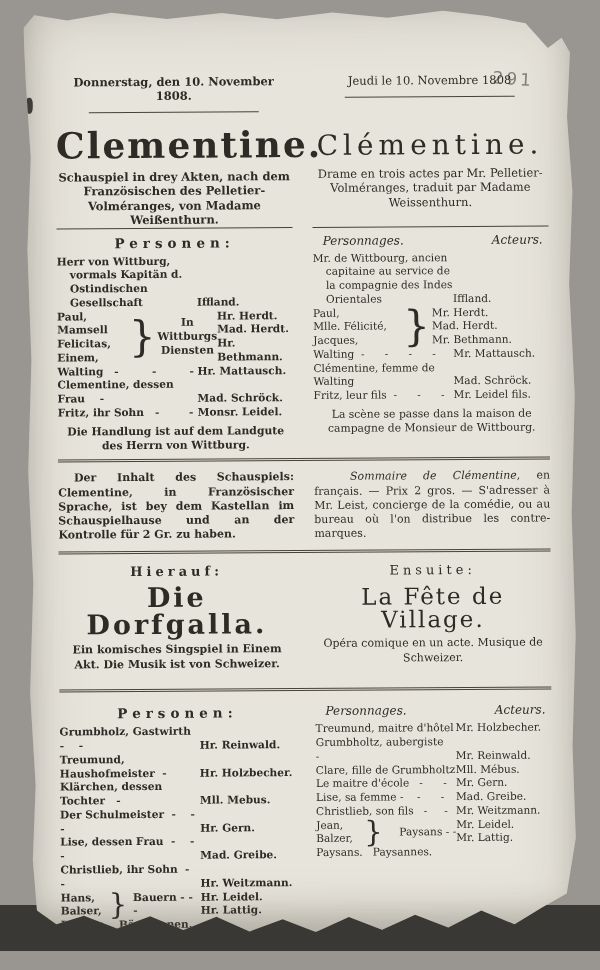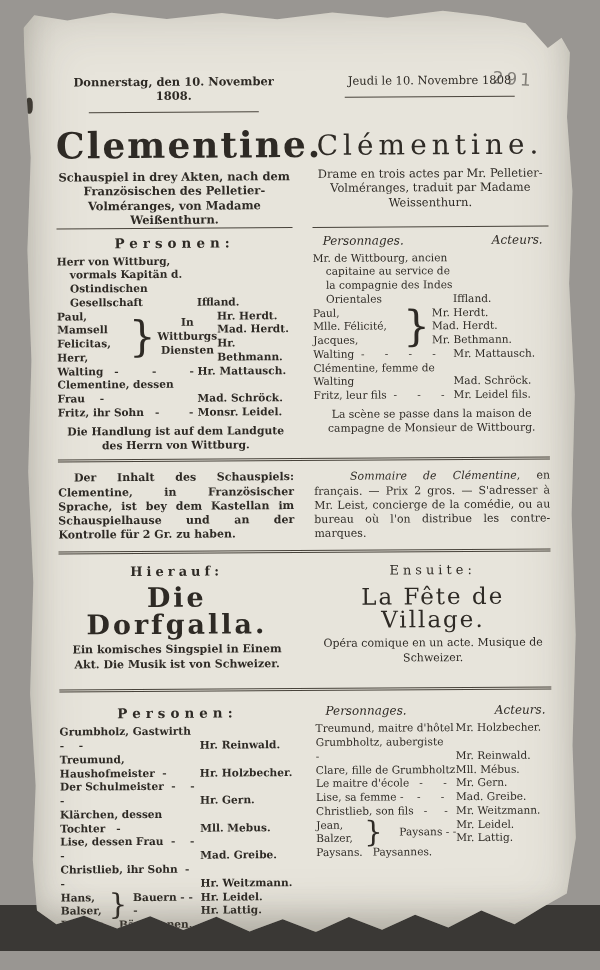--- a/index.html
+++ b/index.html
@@ -94,21 +94,21 @@
         <div class="col de">
           <div class="cast-head-de">Personen:</div>
           <div class="crow">
             <span class="role hang">Herr von Wittburg, vormals Kapitän d. Ostindischen Gesellschaft</span>
             <span class="actor">Iffland.</span>
           </div>
           <div class="bgroup">
             <div class="bcol brole">
               <span>Paul,</span>
               <span>Mamsell Felicitas,</span>
-              <span>Herr,</span>
+              <span>Einem,</span>
             </div>
             <div class="brace">}</div>
             <div class="bcol blabel">
               <span>In</span>
               <span>Wittburgs</span>
               <span>Diensten</span>
             </div>
             <div class="bcol bactors">
               <span>Hr. Herdt.</span>
               <span>Mad. Herdt.</span>
@@ -201,26 +201,26 @@
           <div class="cast-head-de">Personen:</div>
           <div class="crow">
               <span class="role">Grumbholz, Gastwirth  -    -</span>
               <span class="actor">Hr. Reinwald.</span>
             </div>
           <div class="crow">
               <span class="role">Treumund, Haushofmeister  -</span>
               <span class="actor">Hr. Holzbecher.</span>
             </div>
           <div class="crow">
+              <span class="role">Klärchen, dessen Tochter   -</span>
+              <span class="actor">Mll. Mebus.</span>
+            </div>
+          <div class="crow">
               <span class="role">Der Schulmeister  -    -    -</span>
               <span class="actor">Hr. Gern.</span>
-            </div>
-          <div class="crow">
-              <span class="role">Klärchen, dessen Tochter   -</span>
-              <span class="actor">Mll. Mebus.</span>
             </div>
           <div class="crow">
               <span class="role">Lise, dessen Frau  -    -    -</span>
               <span class="actor">Mad. Greibe.</span>
             </div>
           <div class="crow">
               <span class="role">Christlieb, ihr Sohn  -    -</span>
               <span class="actor">Hr. Weitzmann.</span>
             </div>
           <div class="bgroup">

